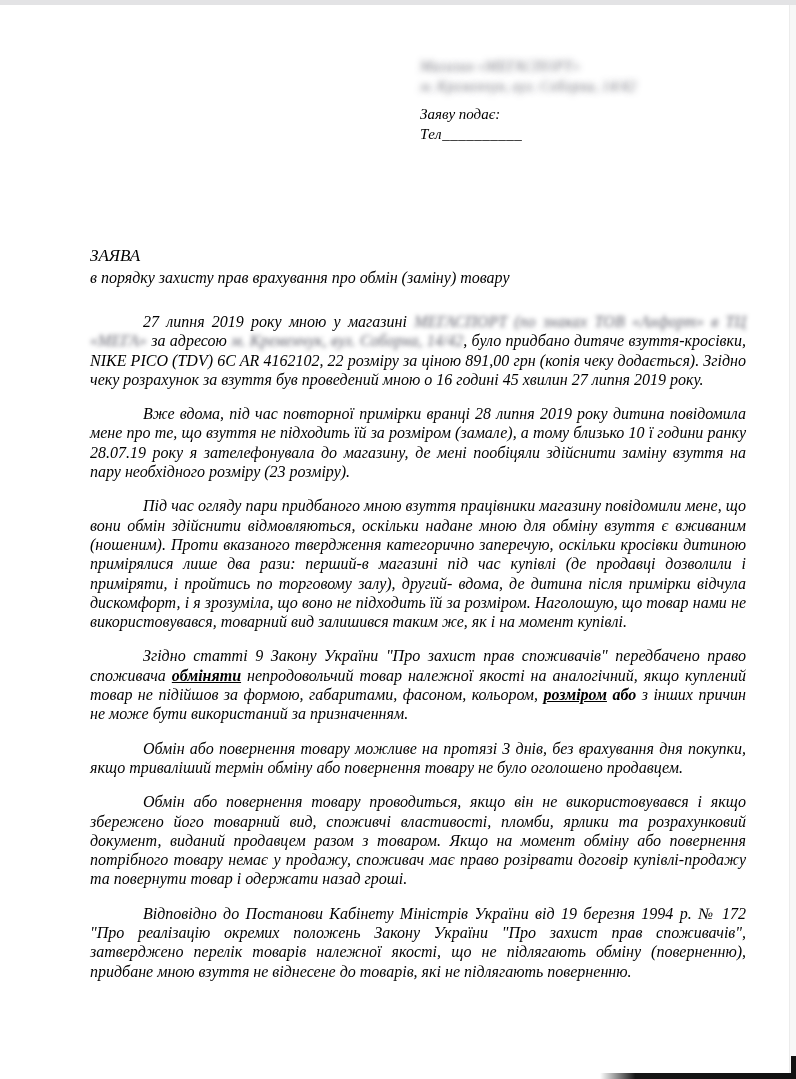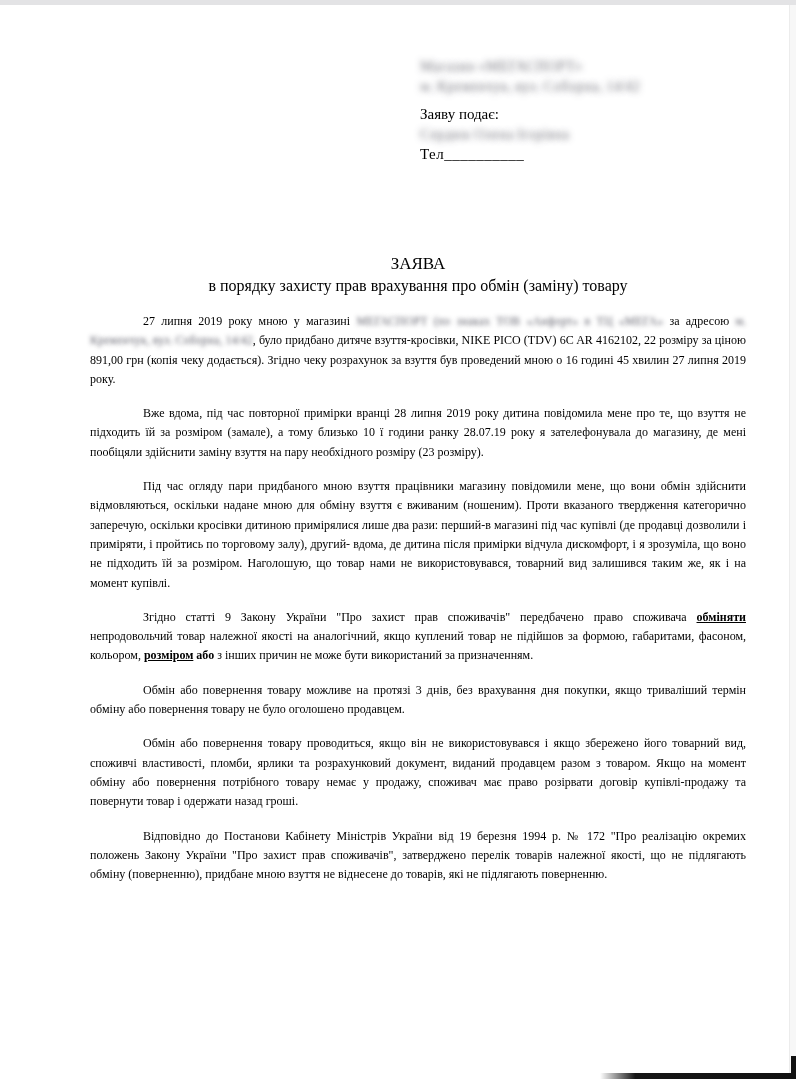--- a/index.html
+++ b/index.html
@@ -4,48 +4,48 @@
 <style>
   html, body { margin: 0; padding: 0; background: #ffffff; }
   .page {
     position: relative;
     width: 796px;
     height: 1079px;
     background: #ffffff;
     font-family: "Liberation Serif", serif;
     color: #000000;
     overflow: hidden;
+    font-style: italic;
   }
   .top-strip {
     position: absolute; top: 0; left: 0; right: 0; height: 5px;
     background: #e3e3e5;
   }
   .right-edge {
     position: absolute; top: 5px; right: 0; bottom: 0; width: 6px;
     background: #f7f7f7; border-left: 1px solid #ececec;
   }
   .addr {
     position: absolute; left: 420px; top: 56px;
     font-size: 15px; line-height: 20px; white-space: nowrap;
   }
   .addr .label { margin-top: 8px; }
   .addr .phone { letter-spacing: 0.5px; }
   .rline {
     color: transparent;
     text-shadow: 0 0 6px rgba(95,95,105,0.85);
   }
   .titleblock {
-    position: absolute; left: 90px; top: 253px; width: 656px;
-    text-align: center;
+    position: absolute; left: 90px; top: 245px; width: 656px;
   }
   .t1 { font-size: 17px; line-height: 22px; }
   .t2 { font-size: 16px; line-height: 22px; }
   .docbody {
     position: absolute; left: 90px; top: 312px; width: 656px;
-    font-size: 12px; line-height: 19.3px;
+    font-size: 16px; line-height: 19.3px;
     text-align: justify;
   }
   .para {
     margin: 0 0 15px 0;
     text-indent: 53px;
   }
   .seg-normal { }
   .seg-redacted {
     color: transparent;
     text-shadow: 0 0 4px rgba(80,80,92,0.9);
@@ -66,21 +66,20 @@
 
 <div class="page">
 
   <div class="top-strip"></div>
   <div class="right-edge"></div>
 
   <div class="addr">
     <div class="rline">Магазин «МЕГАСПОРТ»</div>
     <div class="rline">м. Кременчук, вул. Соборна, 14/42</div>
     <div class="label">Заяву подає:</div>
-    <div class="rline">Сердюк Олена Ігорівна</div>
     <div class="phone">Тел__________</div>
   </div>
 
   <div class="titleblock">
     <div class="t1">ЗАЯВА</div>
     <div class="t2">в порядку захисту прав врахування про обмін (заміну) товару</div>
   </div>
 
   <div class="docbody">
       <p class="para"><span class="seg-normal">27 липня 2019 року мною у магазині </span><span class="seg-redacted">МЕГАСПОРТ (по знаках ТОВ «Анфорт» в ТЦ</span><span class="seg-normal"> </span><span class="seg-redacted">«МЕГА»</span><span class="seg-normal">  за адресою  </span><span class="seg-redacted">м. Кременчук, вул. Соборна, 14/42</span><span class="seg-normal">, було придбано дитяче взуття-кросівки,  NIKE PICO (TDV) 6C AR 4162102, 22 розміру за ціною 891,00  грн (копія чеку додається). Згідно чеку розрахунок за взуття був проведений мною о 16 годині 45 хвилин 27 липня 2019 року.</span></p>

